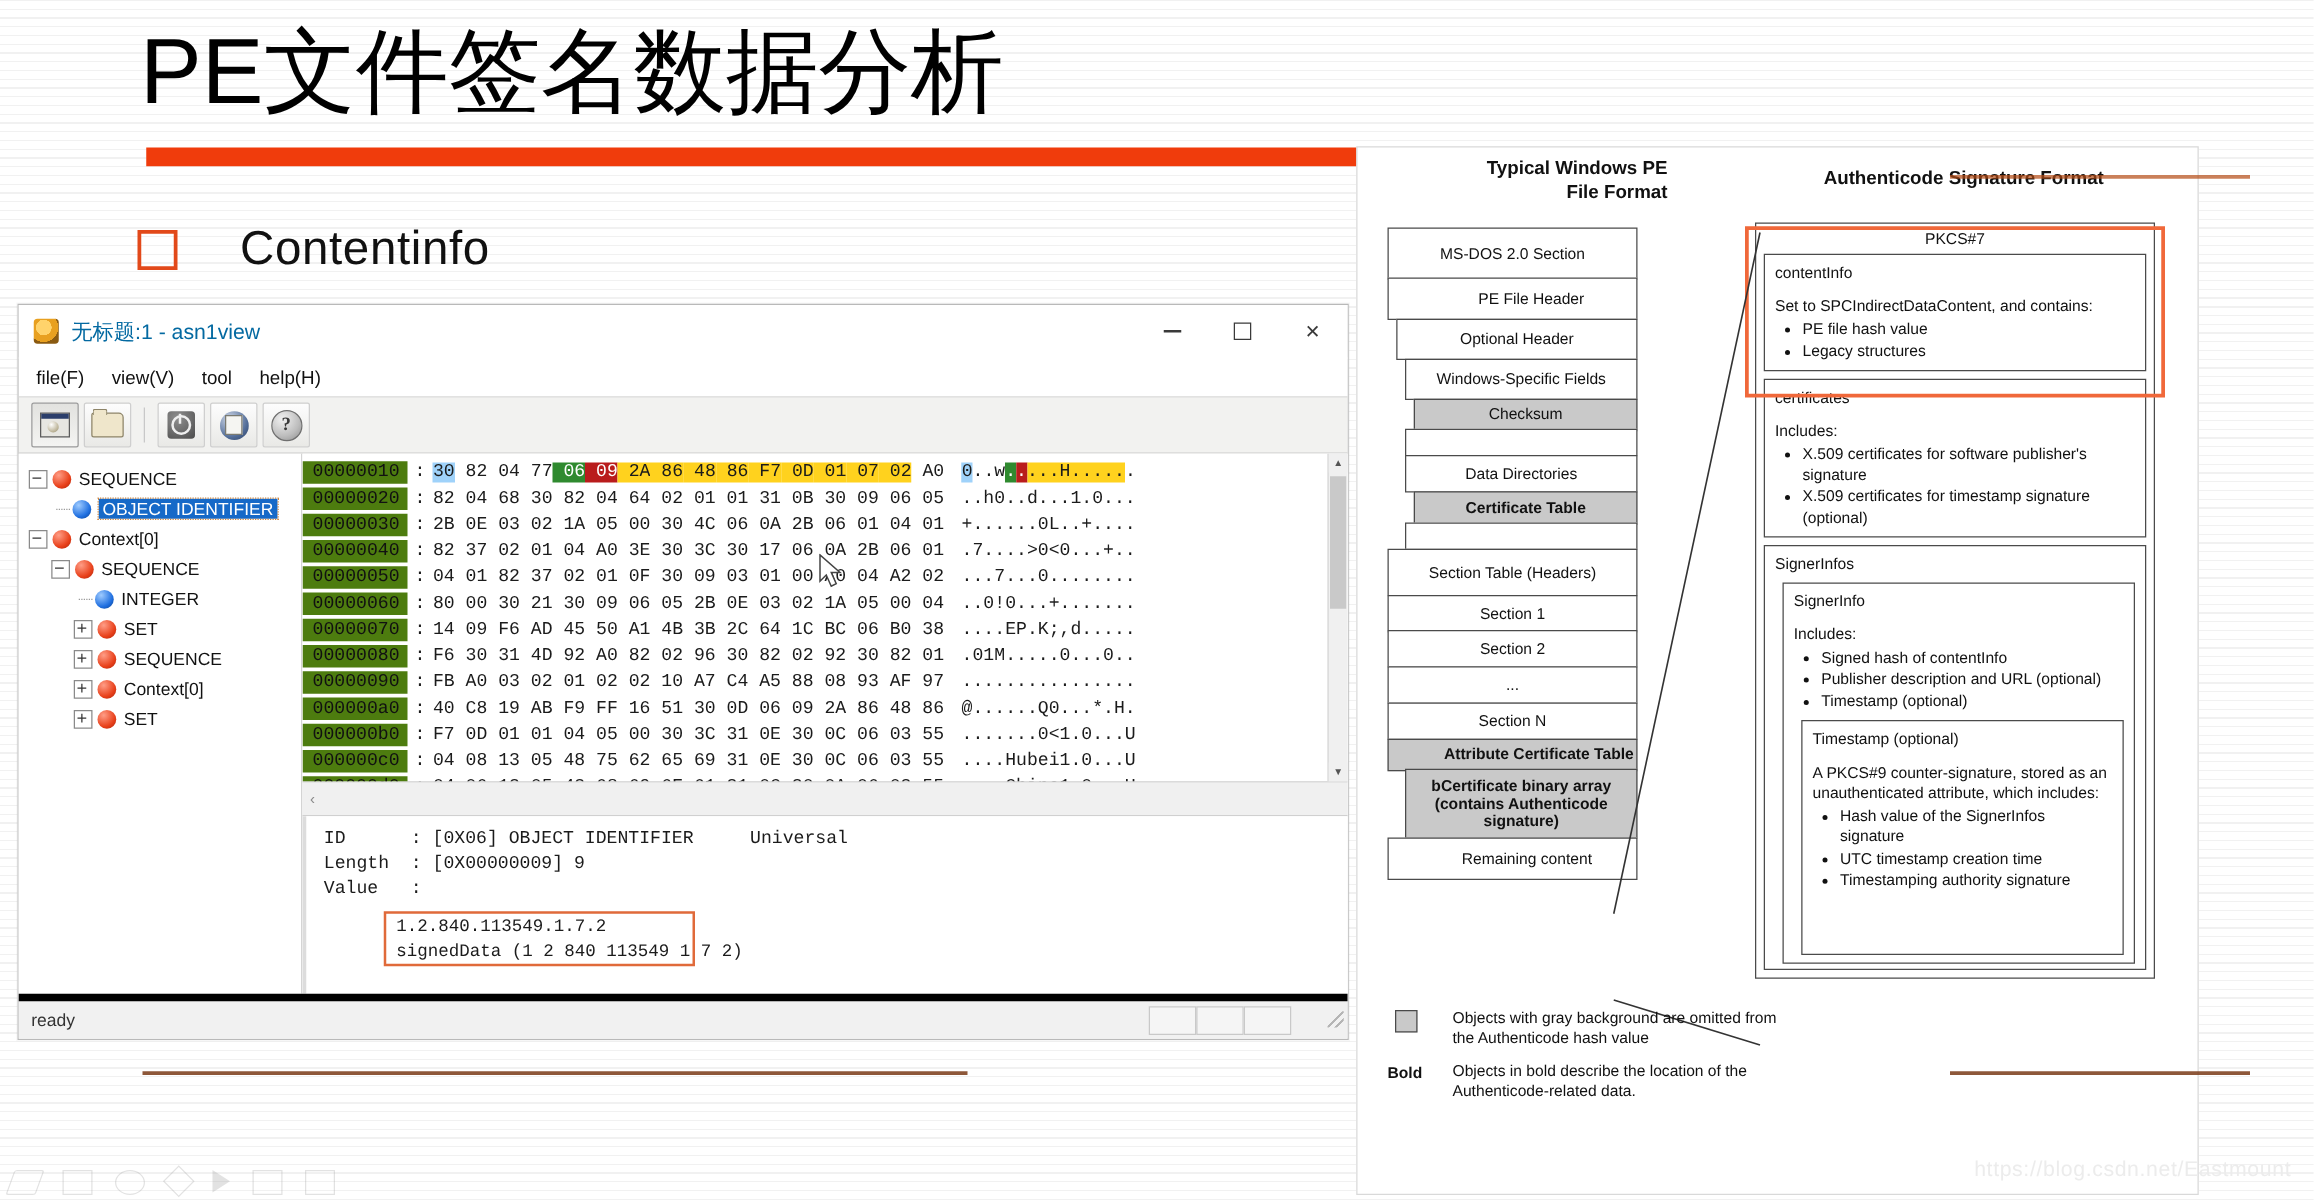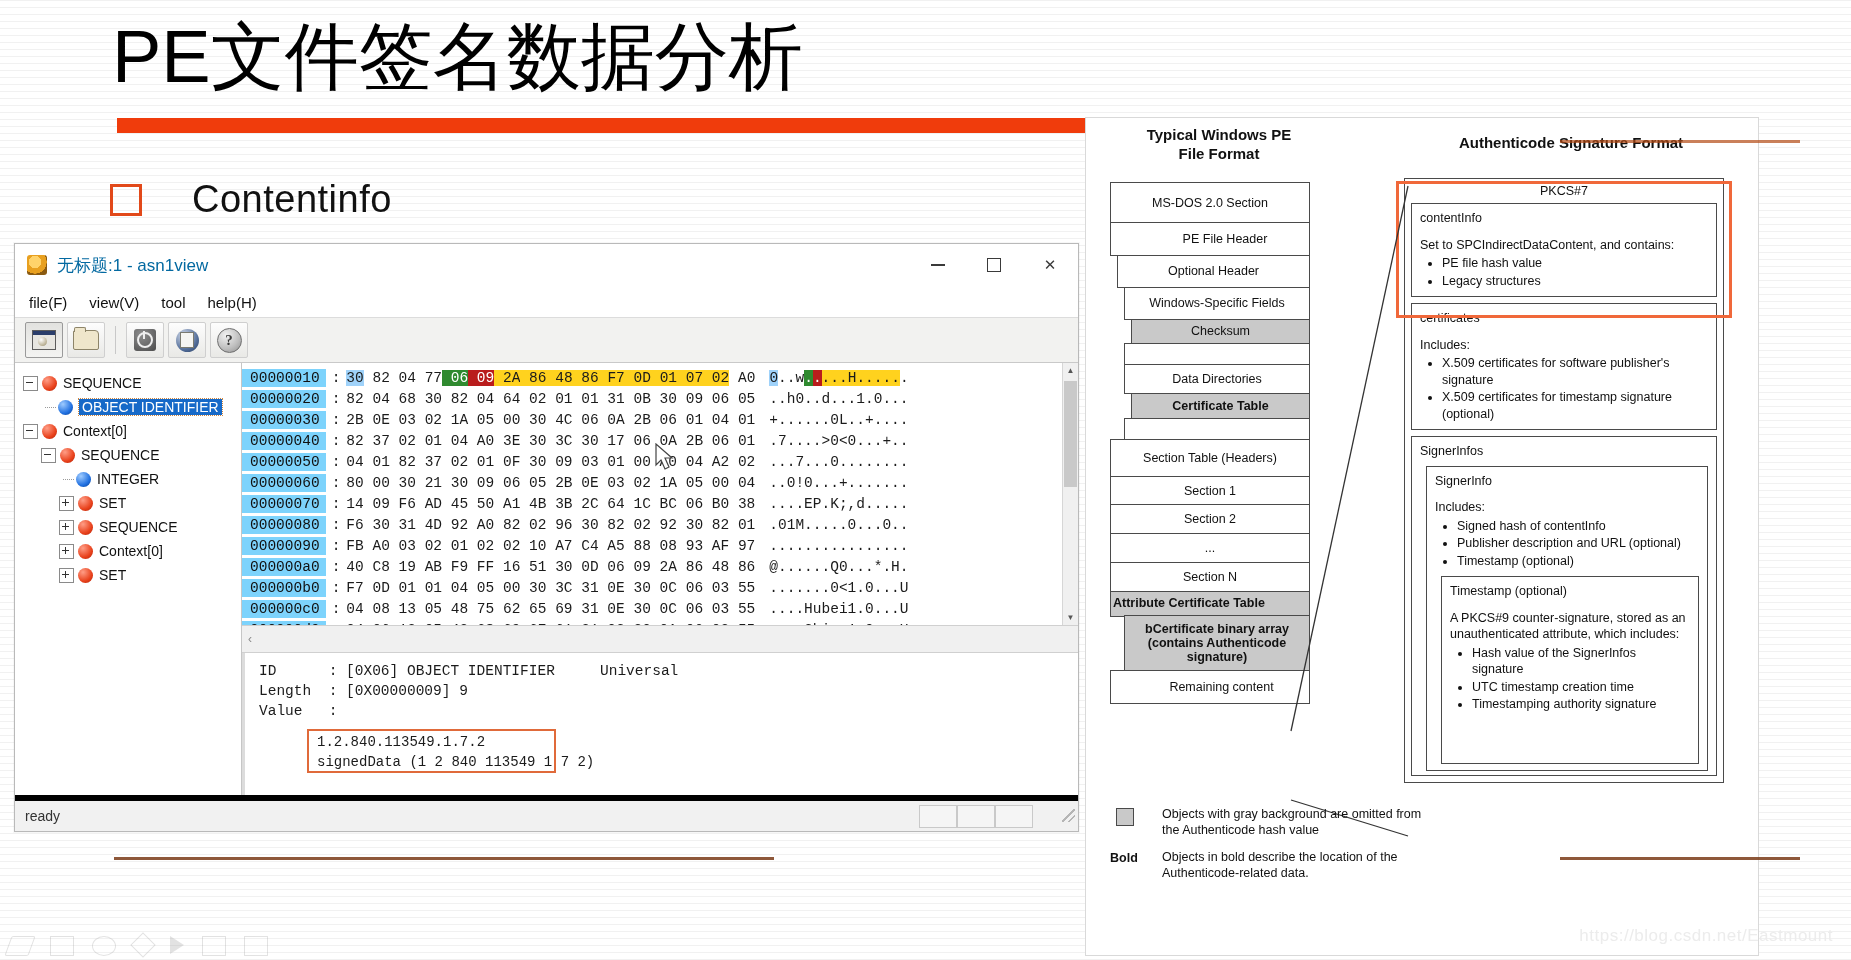--- a/index.html
+++ b/index.html
@@ -119,21 +119,21 @@
   #hex-area{
     flex:0 0 auto;height:262px;display:flex;min-width:0;
     border-bottom:1px solid #d0d0d0;position:relative;background:#fff;
   }
   #hex-scroll{flex:1 1 auto;overflow:hidden;padding-top:4px;min-width:0;}
   .hex-line{
     display:flex;align-items:center;height:21px;
     font-family:"Liberation Mono","DejaVu Sans Mono",monospace;font-size:14.5px;color:#1b1b1b;
     white-space:pre;
   }
-  .hex-off{background:#7dd3fc;padding:1px 6px 1px 8px;color:#111;}
+  .hex-off{background:#4d7c0f;padding:1px 6px 1px 8px;color:#111;}
   .hex-colon{padding:0 6px;}
   .hex-bytes{letter-spacing:0px;}
   .hex-ascii{margin-left:14px;}
   .hl-blue{background:#9fd2fa;}
   .hl-green{background:#2f8a2f;color:#fff;}
   .hl-blue2{background:#b91c1c;color:#fff;text-align:right;}
   .hl-yellow{background:#ffd21e;}
   #vscroll{
     width:15px;flex:0 0 auto;background:#f0f0f0;border-left:1px solid #d6d6d6;
     display:flex;flex-direction:column;justify-content:space-between;
@@ -173,21 +173,21 @@
   }
 
   
   #figure{
     position:absolute;left:1085px;top:117px;width:672px;height:837px;
     background:#fff;border:1px solid #d9d9d9;
   }
   .fig-h{
     position:absolute;font-weight:bold;font-size:15px;color:#111;text-align:center;line-height:1.25;
   }
-  #fig-h-left{left:18px;top:8px;width:230px;}
+  #fig-h-left{left:18px;top:8px;width:230px;text-align:right;}
   #fig-h-right{left:300px;top:16px;width:370px;}
 
   
   #pe-stack{position:absolute;left:24px;top:65px;width:200px;}
   .pe-box{
     border:1.3px solid #4a4a4a;background:#fff;text-align:center;font-size:12.5px;color:#111;
     box-sizing:border-box;padding:5px 2px;
   }
   .pe-gray{background:#c9c9c9;}
   .pe-bold{font-weight:bold;}
@@ -435,21 +435,21 @@
       </div>
       <div class="pe-box" style="height: 30px; margin-left: 0px; display: flex; align-items: center; justify-content: center; line-height: 1.15; margin-top: -1.3px;">
         <span>Section 2</span>
       </div>
       <div class="pe-box" style="height: 30px; margin-left: 0px; display: flex; align-items: center; justify-content: center; line-height: 1.15; margin-top: -1.3px;">
         <span>...</span>
       </div>
       <div class="pe-box" style="height: 30px; margin-left: 0px; display: flex; align-items: center; justify-content: center; line-height: 1.15; margin-top: -1.3px;">
         <span>Section N</span>
       </div>
-      <div class="pe-box pe-gray pe-bold" style="height: 26px; margin-left: 0px; display: flex; align-items: center; justify-content: flex-start; line-height: 1.15; margin-top: -1.3px;">
+      <div class="pe-box pe-gray pe-bold" style="height: 26px; margin-left: 0px; display: flex; align-items: center; justify-content: flex-end; line-height: 1.15; margin-top: -1.3px;">
         <span>Attribute Certificate Table</span>
       </div>
       <div class="pe-box pe-gray pe-bold" style="height: 56px; margin-left: 14px; display: flex; align-items: center; justify-content: center; line-height: 1.15; margin-top: -1.3px;">
         <span>bCertificate binary array (contains Authenticode signature)</span>
       </div>
       <div class="pe-box" style="height: 34px; margin-left: 0px; display: flex; align-items: center; justify-content: center; line-height: 1.15; margin-top: -1.3px; padding-left: 25px;">
         <span>Remaining content</span>
       </div>
     </div>
 

